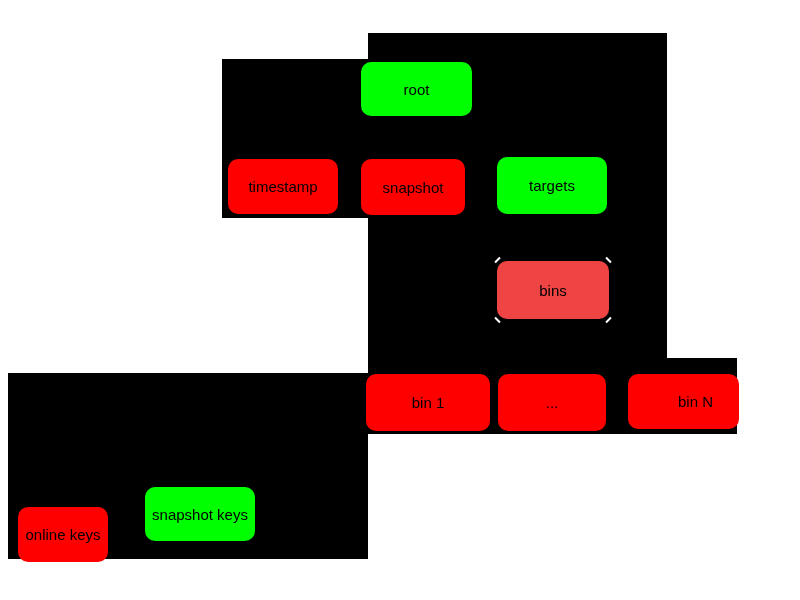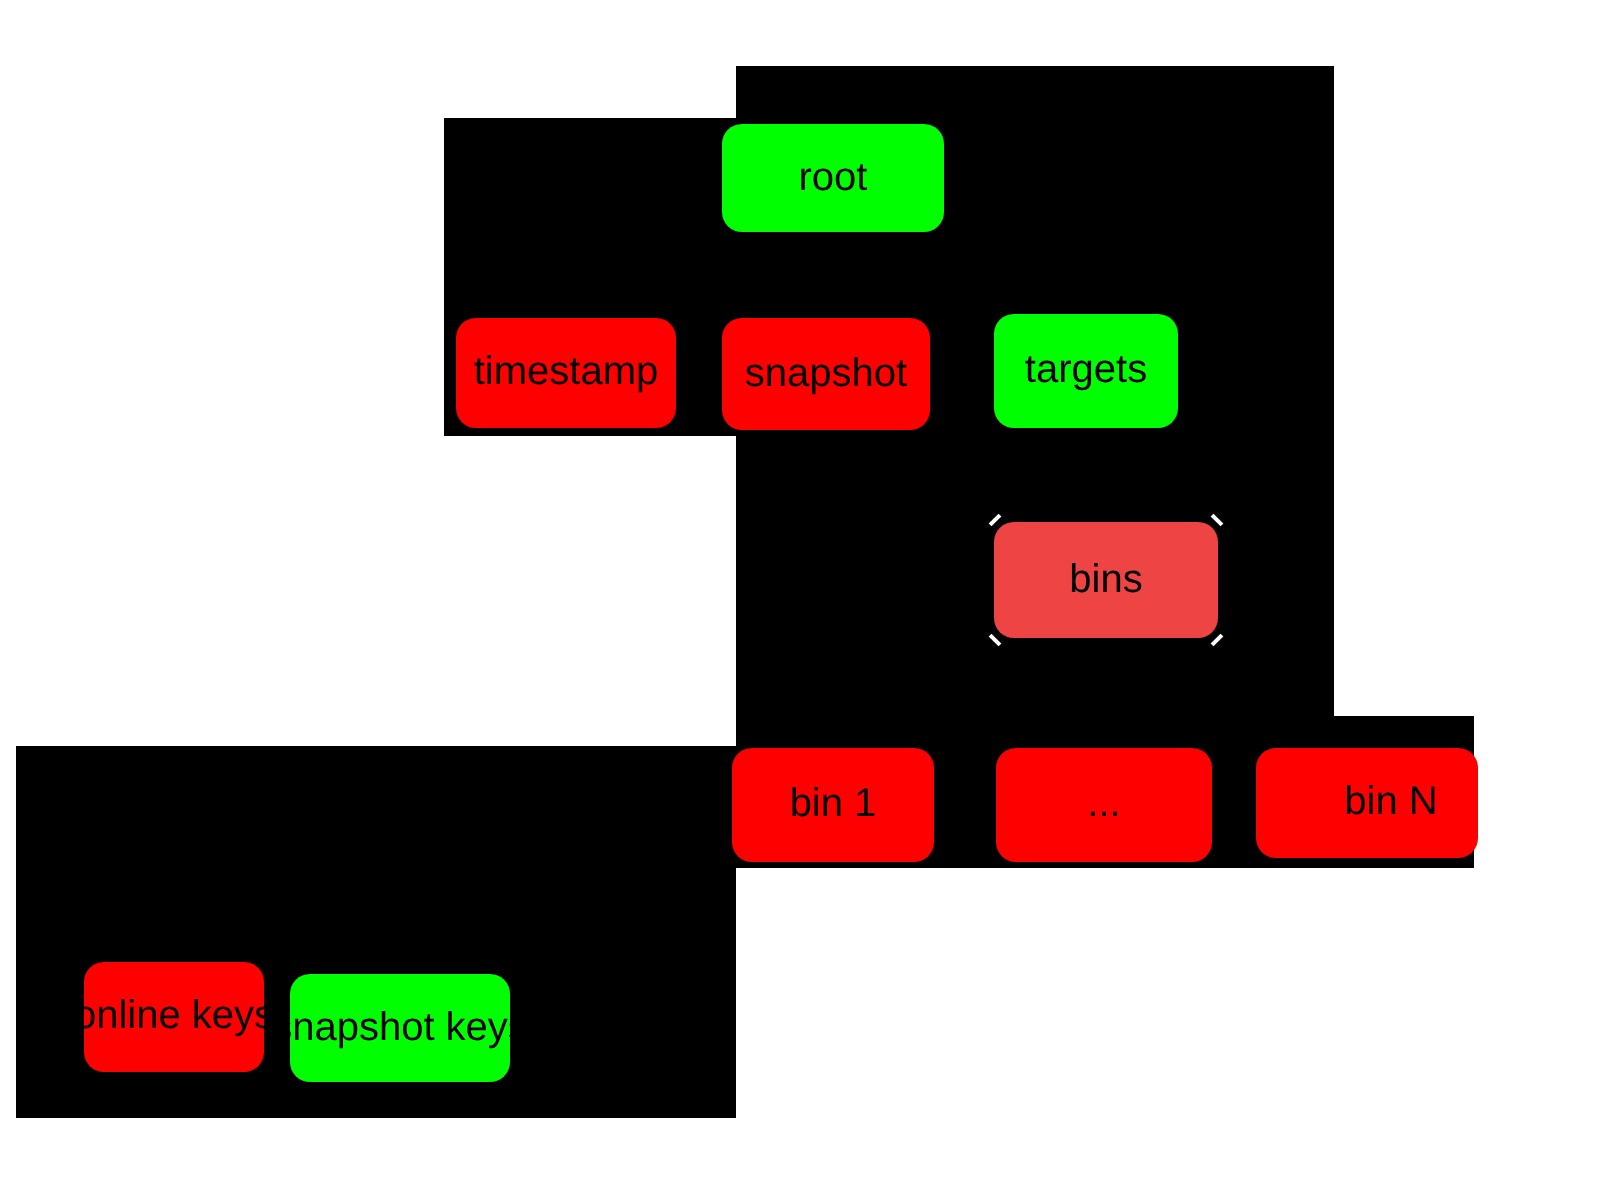--- a/index.html
+++ b/index.html
@@ -17,39 +17,39 @@
     background: #000000;
   }
   .node {
     position: absolute;
     border-radius: 10px;
     display: flex;
     align-items: center;
     justify-content: center;
   }
   .node .label {
-    font-size: 20px;
+    font-size: 15px;
     color: #000000;
     white-space: nowrap;
   }
   
   .panel-main   { left: 368px; top: 33px;  width: 299px; height: 401px; }
   .panel-left   { left: 222px; top: 59px;  width: 146px; height: 159px; }
   .panel-legend { left: 8px;   top: 373px; width: 360px; height: 186px; }
   .panel-right  { left: 667px; top: 358px; width: 70px;  height: 76px;  }
   
   .node-root         { left: 361px; top: 62px;  width: 111px; height: 54px; }
   .node-timestamp    { left: 228px; top: 159px; width: 110px; height: 55px; }
   .node-snapshot     { left: 361px; top: 159px; width: 104px; height: 56px; }
-  .node-targets      { left: 497px; top: 157px; width: 92px; height: 57px; }
+  .node-targets      { left: 497px; top: 157px; width: 110px; height: 57px; }
   .node-bins         { left: 497px; top: 261px; width: 112px; height: 58px; }
-  .node-bin1         { left: 366px; top: 374px; width: 101px; height: 57px; }
+  .node-bin1         { left: 366px; top: 374px; width: 124px; height: 57px; }
   .node-bin-ellipsis { left: 498px; top: 374px; width: 108px; height: 57px; }
   .node-binN         { left: 628px; top: 374px; width: 111px; height: 55px; }
-  .node-online-keys  { left: 18px;  top: 481px; width: 90px; height: 55px; margin-left: 24px; }
+  .node-online-keys  { left: 18px;  top: 507px; width: 90px; height: 55px; }
   .node-offline-keys { left: 145px; top: 487px; width: 110px; height: 54px; }
   
   .sel-mark {
     position: absolute;
     width: 7px;
     height: 2px;
     background: #ffffff;
   }
   .sel-tl { left: -3px;  top: -2px;    transform: rotate(-45deg); }
   .sel-tr { right: -3px; top: -2px;    transform: rotate(45deg);  }

